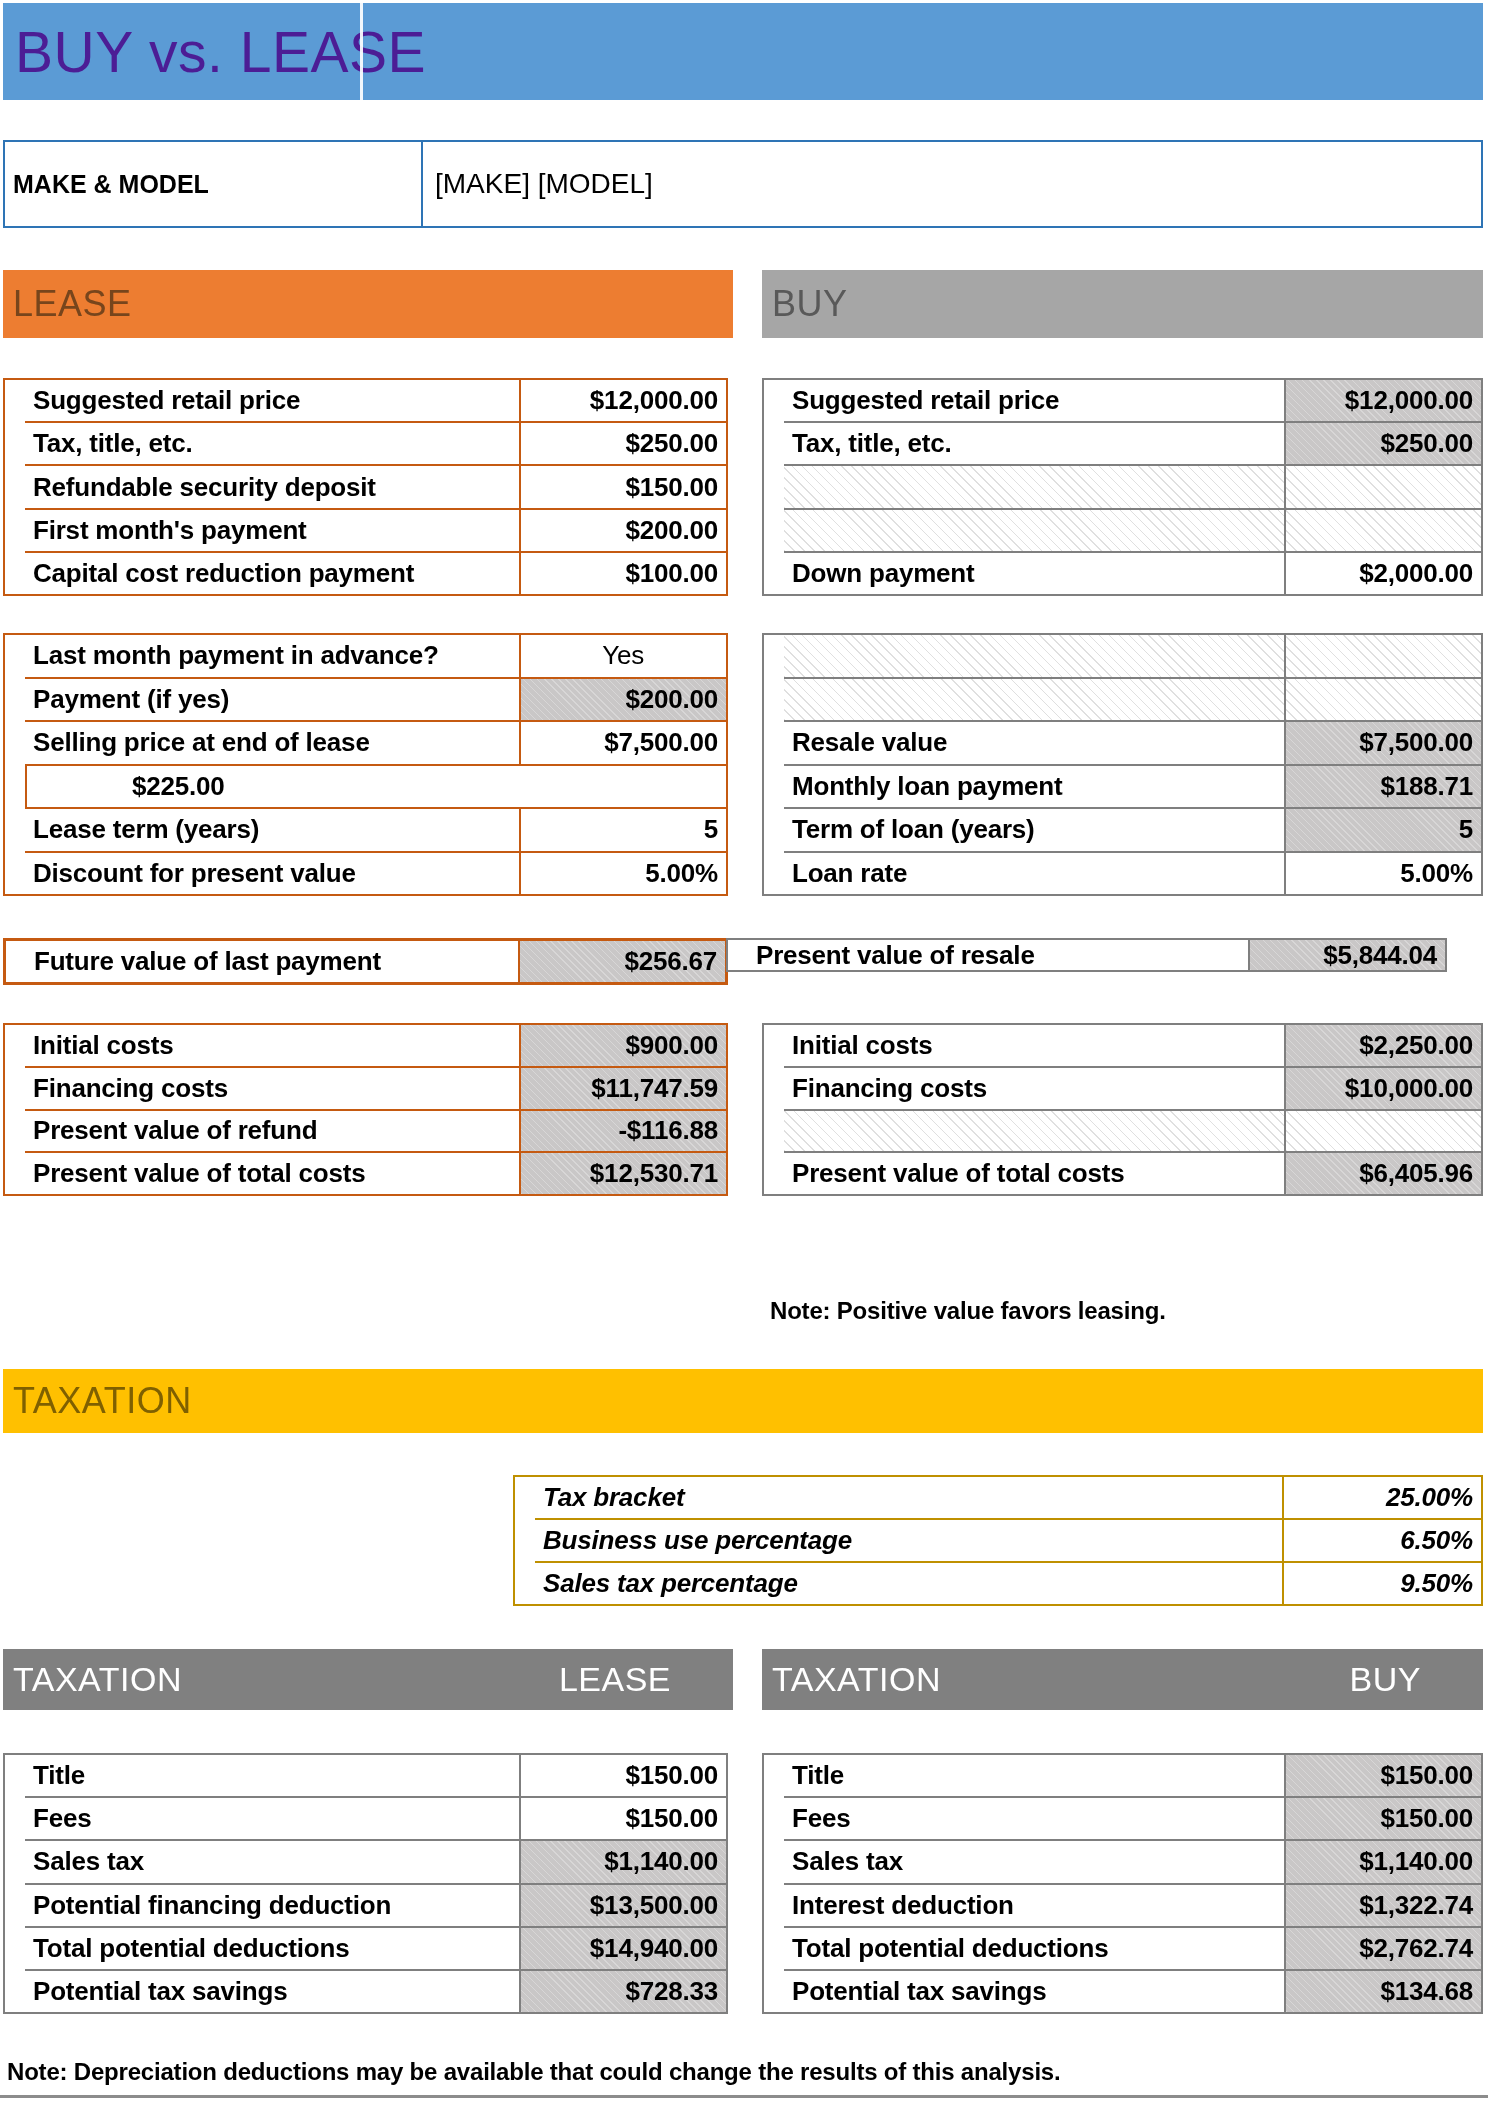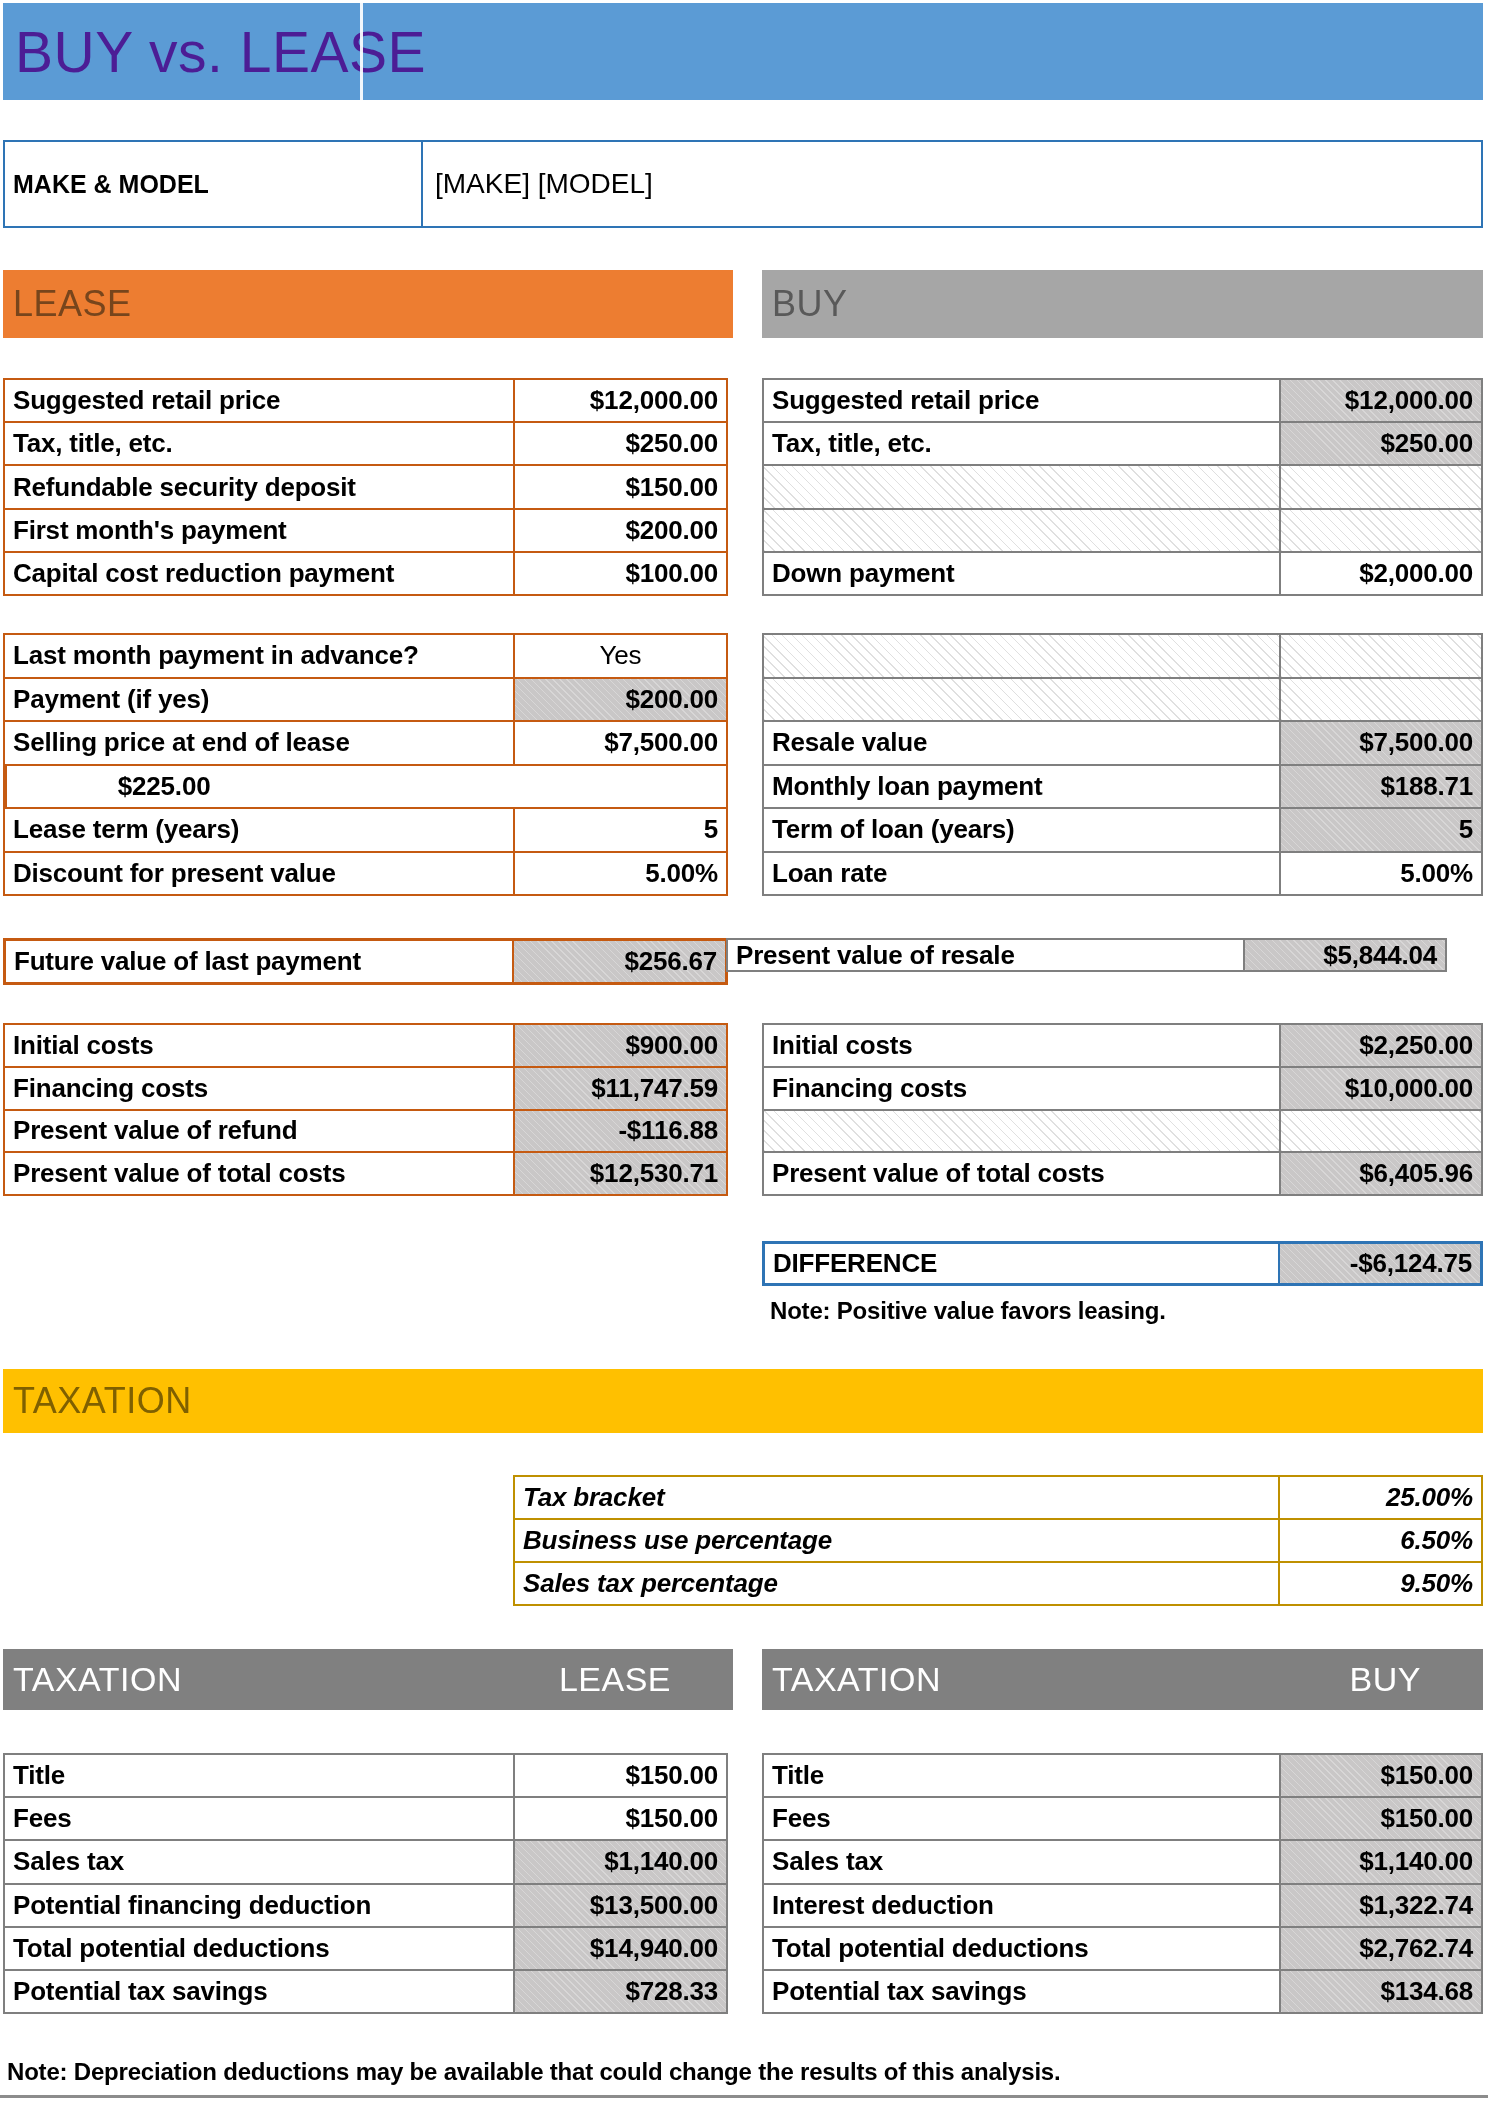--- a/index.html
+++ b/index.html
@@ -31,21 +31,21 @@
     font-weight:bold; font-size:25px; box-sizing:border-box; }
   #mm-table .mm-value { flex:1; display:flex; align-items:center; padding-left:12px;
     font-size:28px; border-left:2px solid #2E74B5; box-sizing:border-box; }
   
   .tbl { position:absolute; display:flex; flex-direction:column; box-sizing:border-box; background:#fff; }
   .tbl.orange { --bc:#C55A11; border:2px solid var(--bc); }
   .tbl.gray   { --bc:#7F7F7F; border:2px solid var(--bc); }
   .tbl.gold   { --bc:#BF9000; border:2px solid var(--bc); }
   .tbl.blue   { --bc:#2E74B5; border:3px solid var(--bc); }
   .tbl.thick  { border-width:3px; }
-  .tbl .row { flex:1; display:flex; min-height:0; }
+  .tbl .row { flex:1; display:flex; min-height:0;margin-left:20px; }
   .tbl .row + .row { border-top:2px solid var(--bc); }
   .tbl .cell { box-sizing:border-box; display:flex; align-items:center; overflow:hidden;
     font-size:26px; font-weight:bold; letter-spacing:-0.2px; padding:0 8px; }
   .tbl .label { flex:1; }
   .tbl .value { justify-content:flex-end; border-left:2px solid var(--bc); }
   .tbl .value.center { justify-content:center; font-weight:400; }
   .bg-gray { background:#C9C7C7;
     background-image:repeating-linear-gradient(45deg, rgba(255,255,255,.28) 0 1px, transparent 1px 5px); }
   .bg-hatch { background-image:repeating-linear-gradient(45deg, rgba(130,130,130,.25) 0 1px, transparent 1px 7px); }
   
@@ -235,26 +235,20 @@
       <div class="row">
         <div class="cell label bg-hatch"></div>
         <div class="cell value bg-hatch"></div>
       </div>
       <div class="row">
         <div class="cell label">Present value of total costs</div>
         <div class="cell value bg-gray">$6,405.96</div>
       </div>
     </div>
 
-  <div class="tbl blue" id="t-difference">
-      <div class="row">
-        <div class="cell label">DIFFERENCE</div>
-        <div class="cell value bg-gray">-$6,124.75</div>
-      </div>
-    </div>
   <div class="note" id="diff-note">Note: Positive value favors leasing.</div>
 
   <div class="band" id="band-taxation">
     <span class="band-text">TAXATION</span>
   </div>
 
   <div class="tbl gold" id="t-tax-rates">
       <div class="row">
         <div class="cell label">Tax bracket</div>
         <div class="cell value bg-white">25.00%</div>

